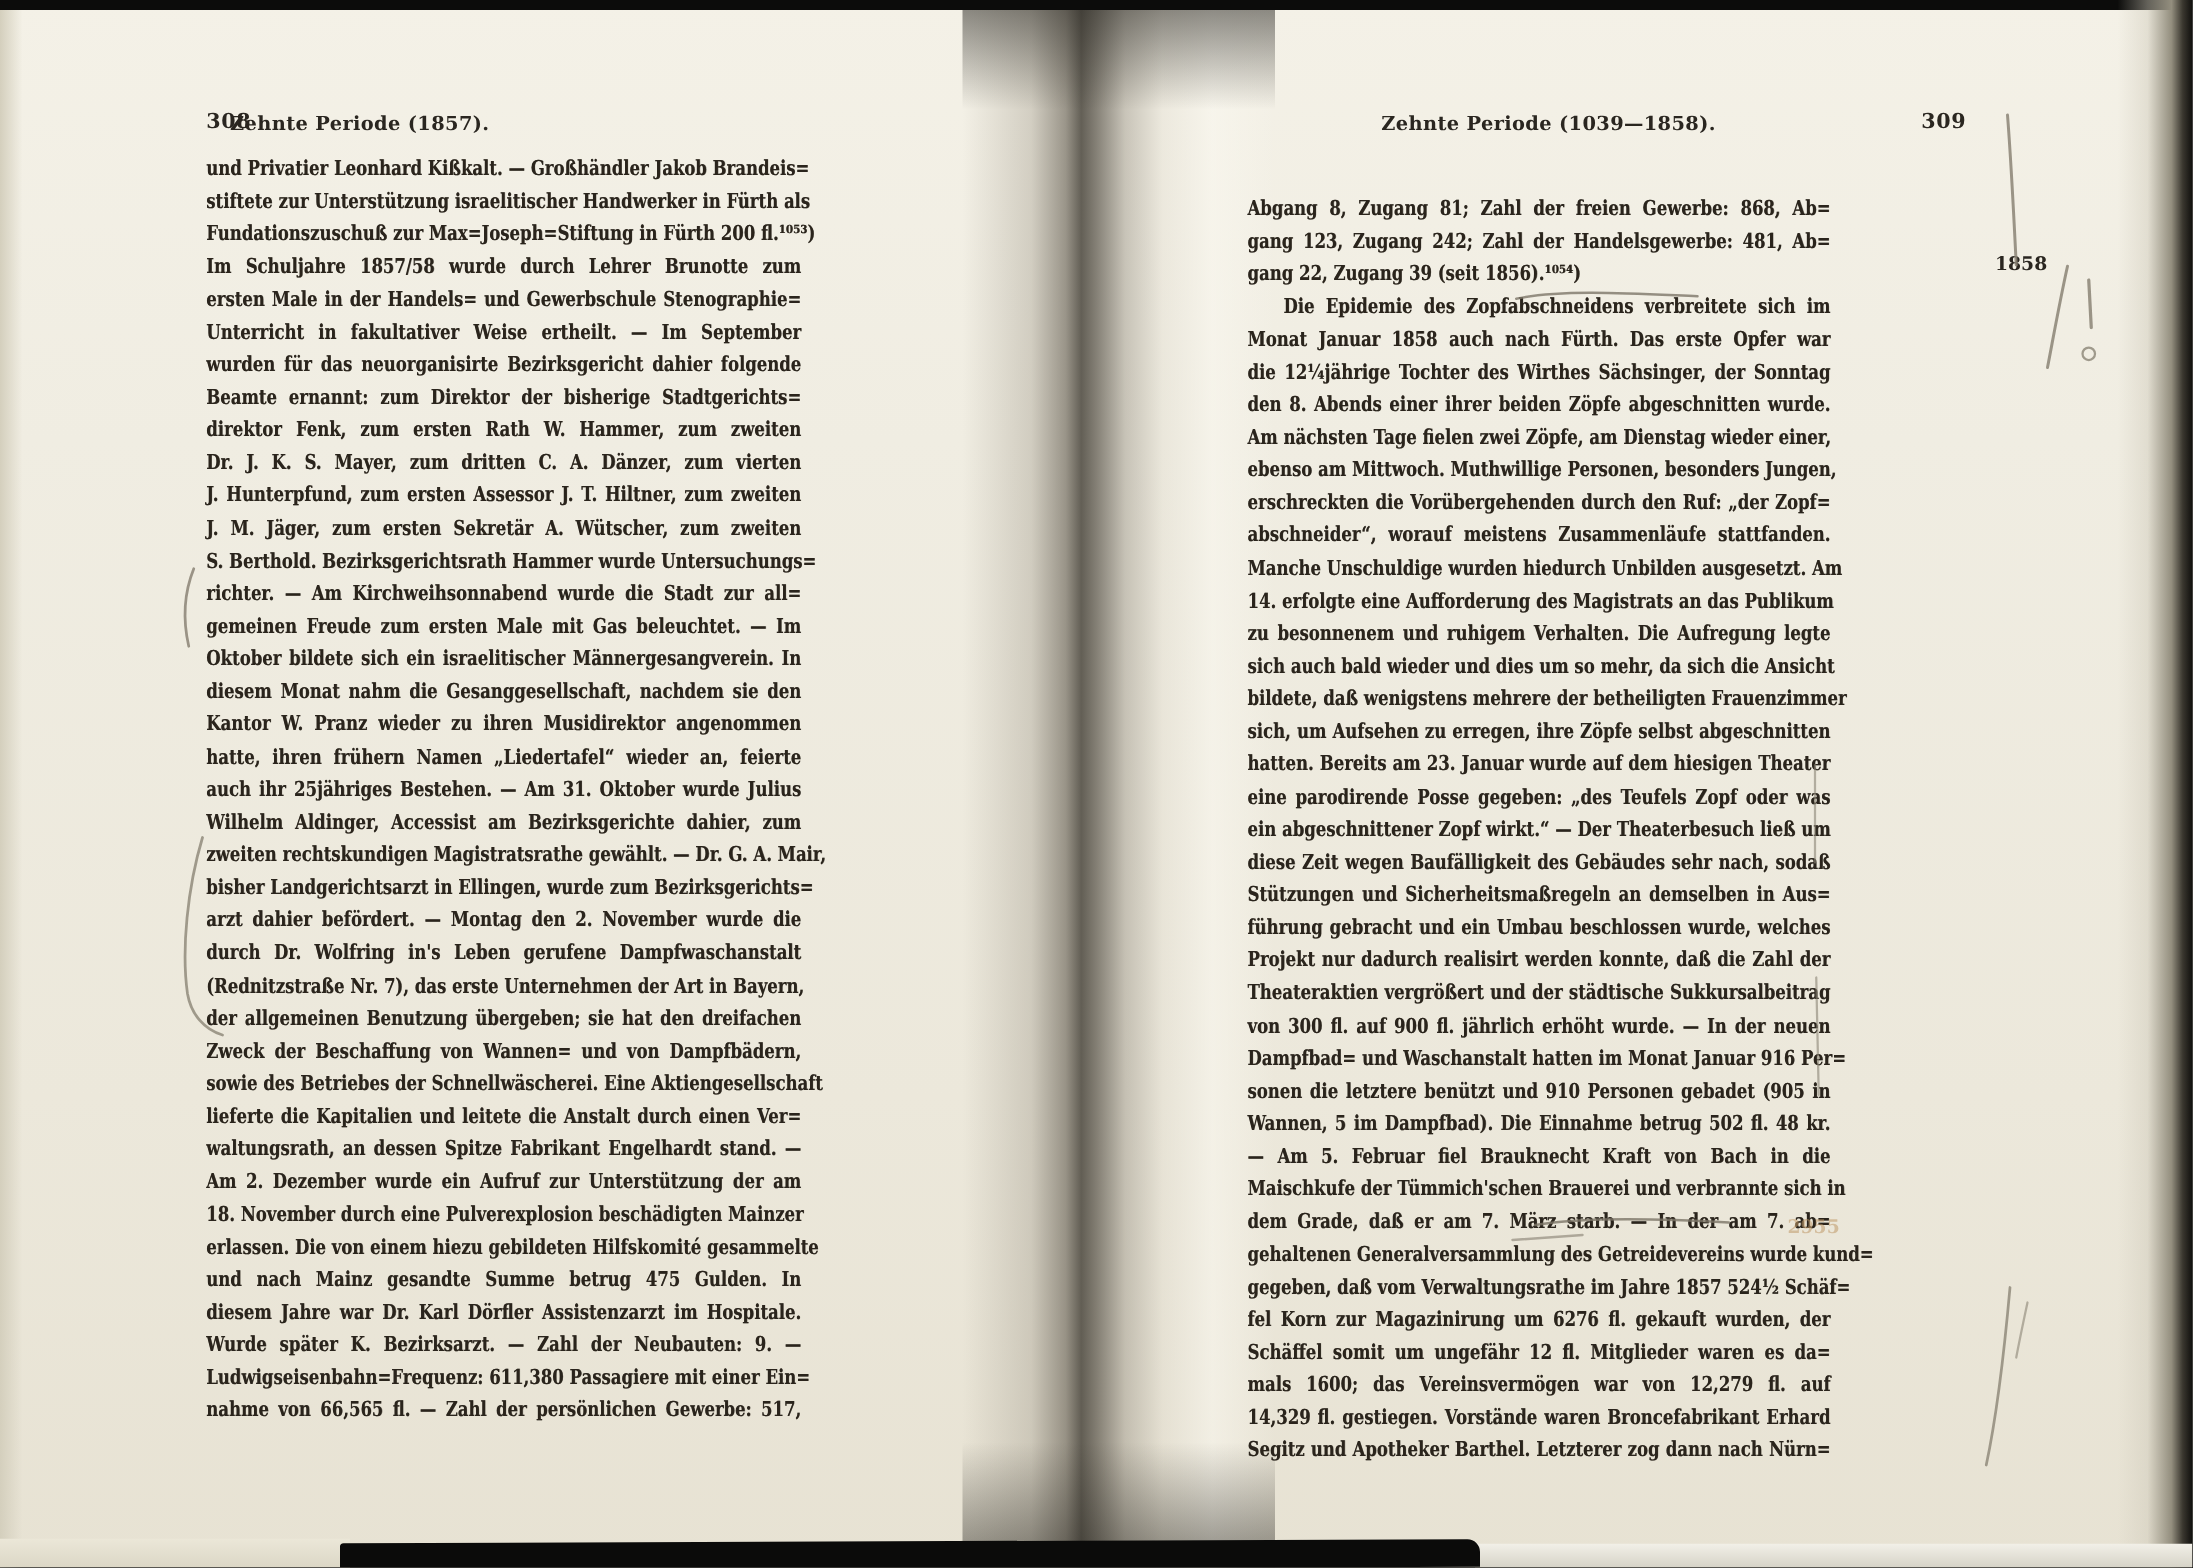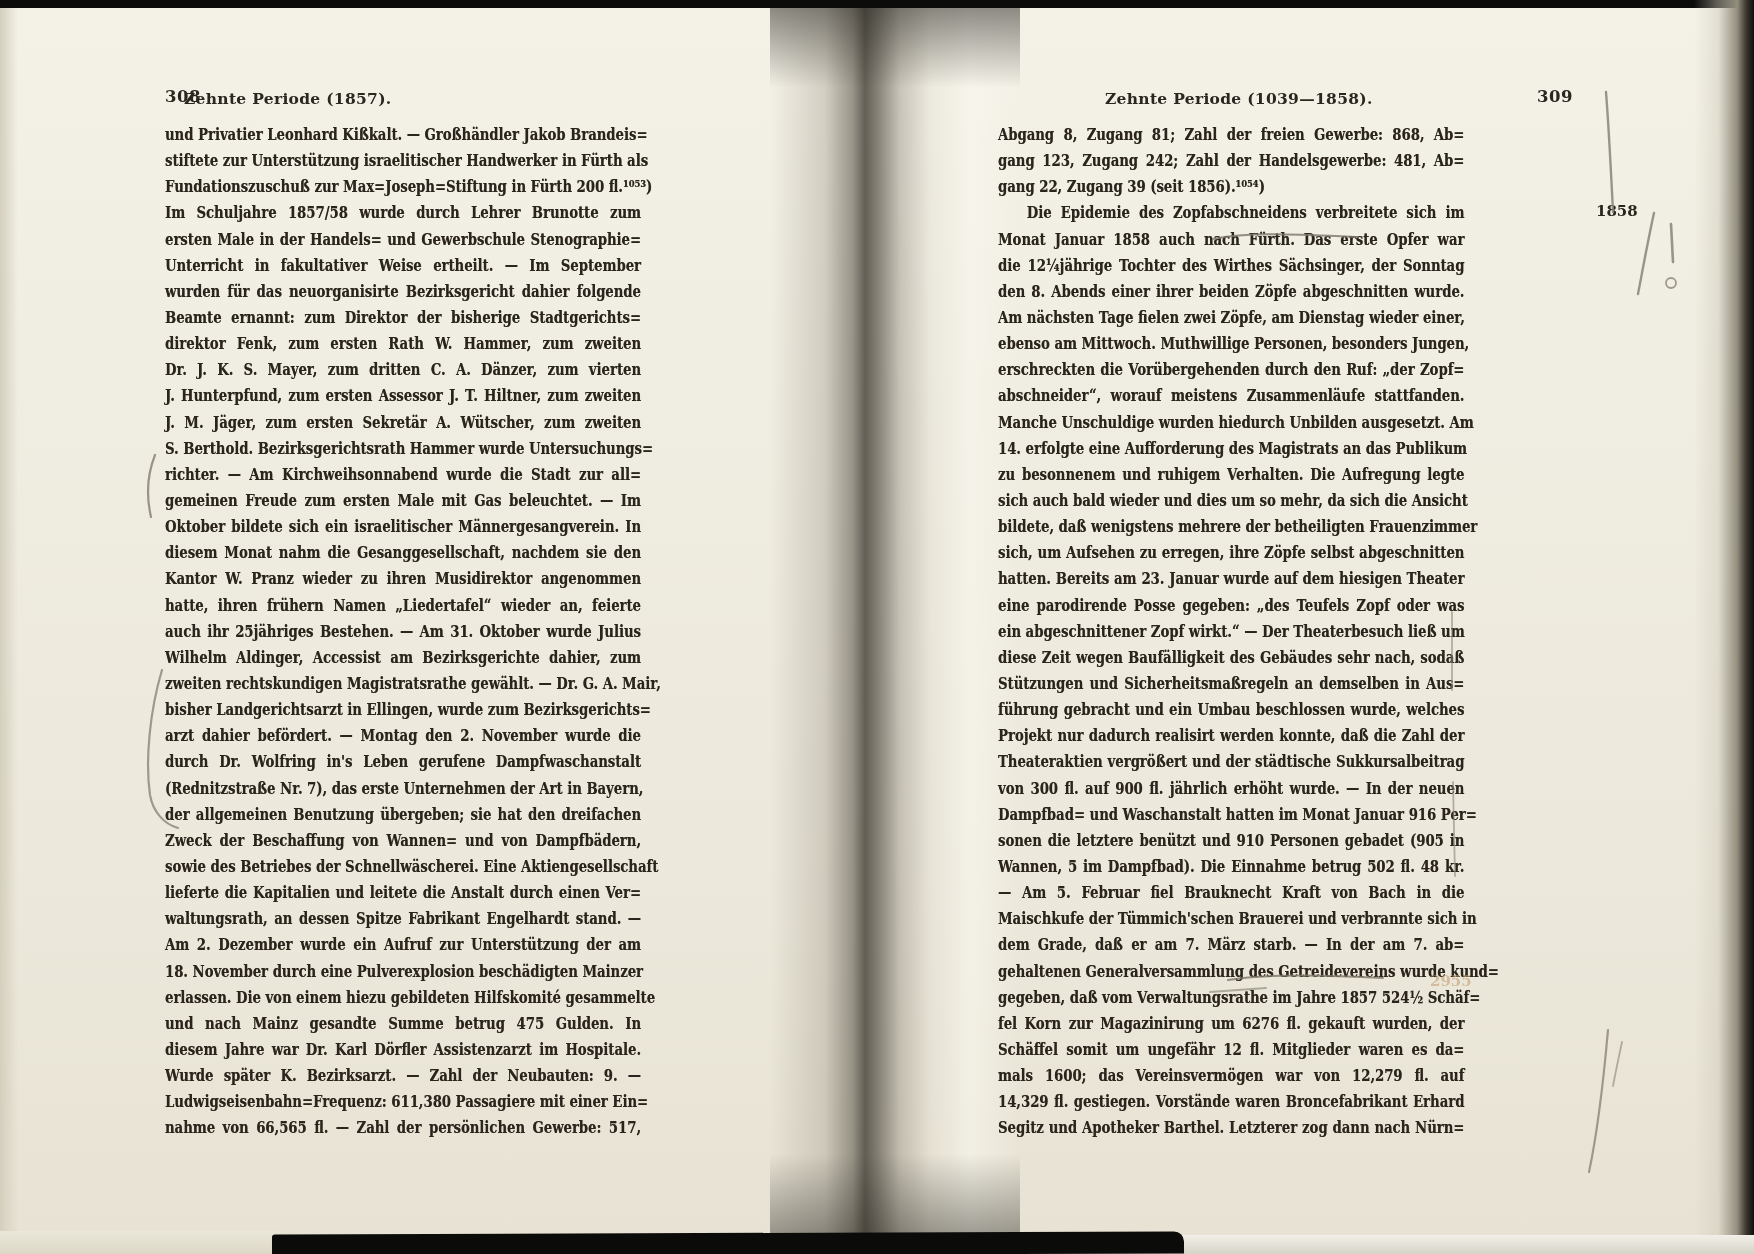--- a/index.html
+++ b/index.html
@@ -32,21 +32,21 @@
   .hnum,.hhead{position:absolute;font-weight:700;color:#2a2620;}
   .hnum{font-size:16.5px;letter-spacing:.5px;}
   .hhead{font-size:15.5px;width:400px;text-align:left;letter-spacing:.3px;}
   #lnum{left:165px;top:87px;}
   #lhead{left:184px;top:89px;}
   #rhead{left:1105px;top:89px;}
   #rnum{left:1537px;top:87px;}
   
   .pagebody{position:absolute;top:122px;}
   .pagebody.left{left:165px;width:595px;}
-  .pagebody.right{left:998px;width:583px;}
+  .pagebody.right{left:998px;width:583px;margin-top:32px;}
   .tline{
     width:100%;box-sizing:border-box;height:26.15px;line-height:26.15px;
     font-size:16.5px;font-weight:700;color:#2a241c;
     text-align:justify;text-align-last:justify;
     transform:scaleX(0.8);transform-origin:0 0;
     text-shadow:.3px 0 0 rgba(42,36,28,.55);
     overflow:visible;white-space:nowrap;
   }
   .tline.noj{text-align-last:left;}
   .tline.ind{padding-left:36px;}

